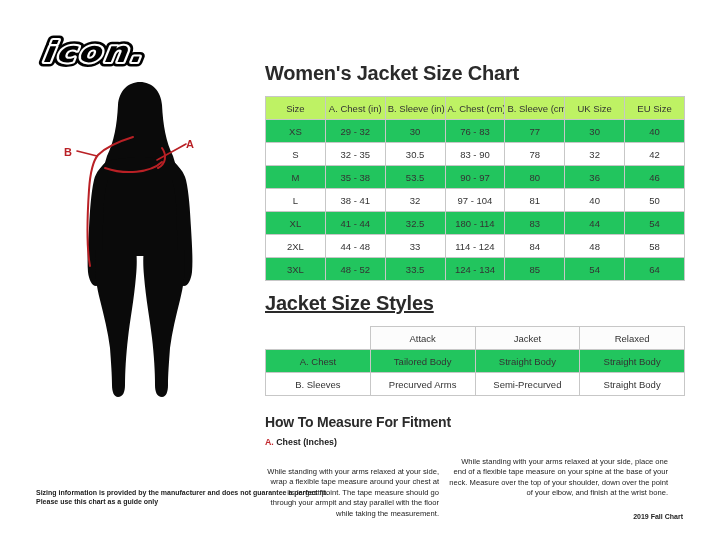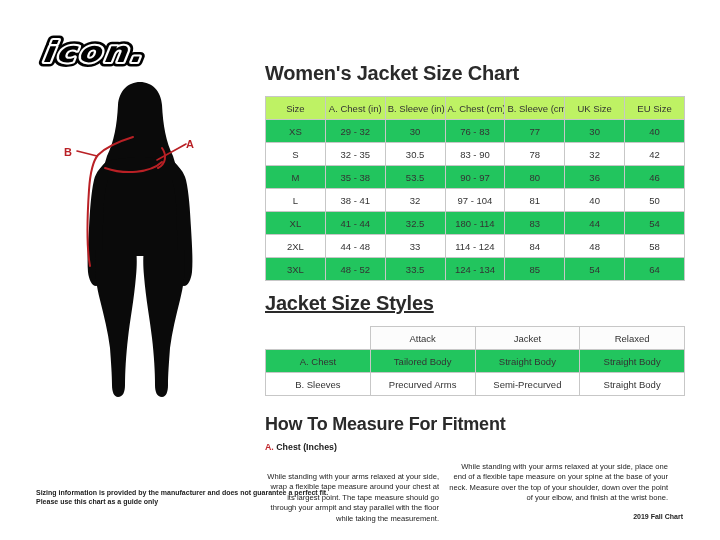--- a/index.html
+++ b/index.html
@@ -30,21 +30,21 @@
     font-size:9.5px;font-weight:normal;text-align:center;vertical-align:middle;
     color:#333;white-space:nowrap;overflow:hidden;
   }
   #size-table{margin-top:11px;}
   #size-table thead th{background:#bef264;}
   tr.shade td{background:#22c55e;}
   #style-heading{margin-top:11px;text-decoration:underline;}
   #style-table{margin-top:11px;}
   #style-table th{background:#fcfcfc;margin-left:8px;}
   #style-table th.blank{border:none;background:#fff;}
-  #measure-heading{margin-top:18px;font-size:18px;}
+  #measure-heading{margin-top:18px;font-size:14px;}
   .measure-cols{display:flex;gap:9px;margin-top:7px;}
   .mcol-a{width:174px;}
   .mcol-b{width:220px;}
   .mh{font-size:8.8px;font-weight:bold;color:#1c1c1c;}
   .mh .red{color:#c1272d;}
   .mp{margin-top:20px;font-size:7.6px;line-height:10.4px;font-weight:normal;color:#1c1c1c;text-align:right;}
   
   .disclaimer{
     position:absolute;left:36px;top:489px;width:320px;
     font-size:7px;line-height:8.5px;font-weight:bold;color:#222;

